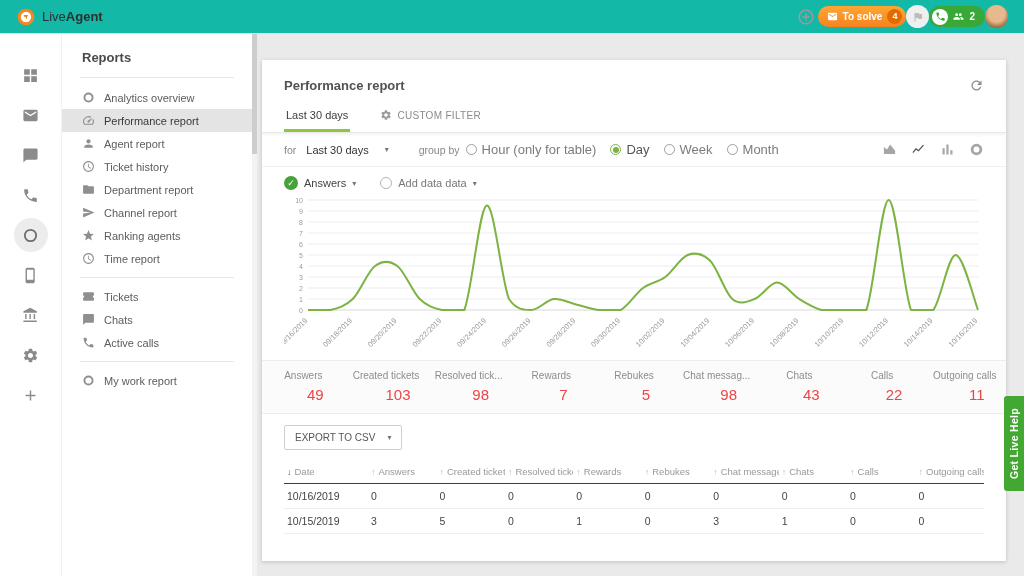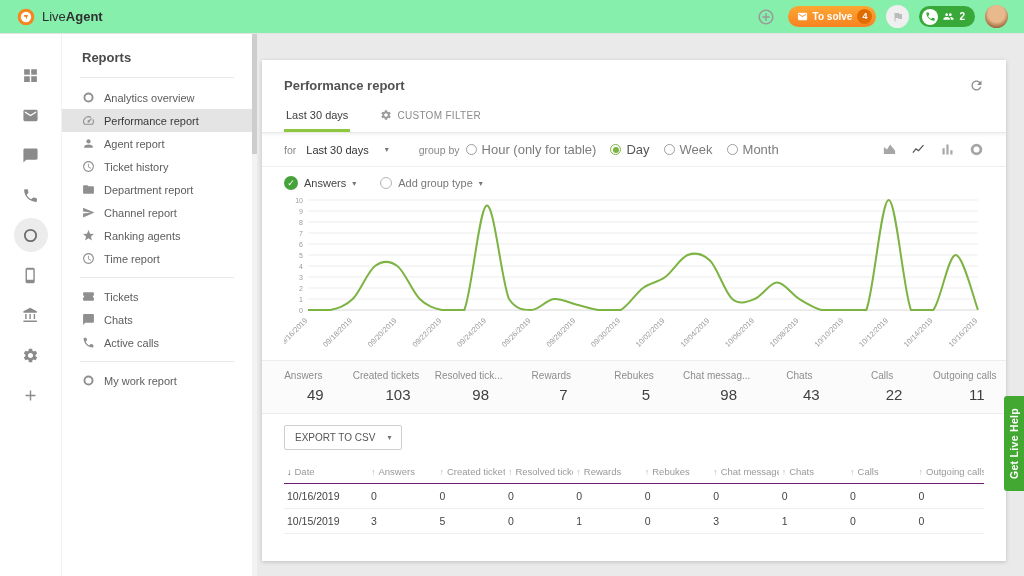--- a/index.html
+++ b/index.html
@@ -4,25 +4,25 @@
 <style>
 *{box-sizing:border-box;margin:0;padding:0;}
 html,body{width:1024px;height:576px;}
 body{font-family:"Liberation Sans","DejaVu Sans",sans-serif;background:#eaeaea;position:relative;overflow:hidden;color:#444;}
 button{font-family:inherit;border:none;background:none;cursor:pointer;color:inherit;}
 .ic{width:16px;height:16px;fill:currentColor;display:block;}
 .ic.xs{width:13px;height:13px;}
 .ic.sm{width:11px;height:11px;}
 
 
-.topbar{position:absolute;top:0;left:0;right:0;height:34px;background:#86efac;border-bottom:1px solid #e3e3e3;display:flex;align-items:center;padding:0 16px;z-index:5;}
+.topbar{position:absolute;top:0;left:0;right:0;height:34px;background:#14b8a6;border-bottom:1px solid #e3e3e3;display:flex;align-items:center;padding:0 16px;z-index:5;}
 .brand{display:flex;align-items:center;gap:6px;}
 .brand-mark svg{width:20px;height:20px;display:block;}
 .brand-text{font-size:13px;color:#2f2f2f;}
-.topbar-right{margin-left:auto;display:flex;align-items:center;gap:10px;}
+.topbar-right{margin-left:auto;display:flex;align-items:center;gap:0;}
 .tb-circle{width:23px;height:23px;border-radius:50%;color:#9a9a9a;display:flex;align-items:center;justify-content:center;}
 .tb-circle .ic{width:18px;height:18px;}
 .tb-circle.gray{background:#efefef;color:#bcbcbc;}
 .tb-circle.gray .ic{width:12px;height:12px;}
 .to-solve{display:flex;align-items:center;gap:5px;background:linear-gradient(#ffa733,#f58220);color:#fff;font-size:10px;font-weight:bold;padding:0 4px 0 9px;border-radius:11px;height:21px;}
 .ts-count{background:#e06c00;border-radius:50%;width:15px;height:15px;line-height:15px;text-align:center;font-size:9px;}
 .calls-pill{display:flex;align-items:center;gap:5px;background:#38a838;color:#fff;font-size:10px;font-weight:bold;border-radius:11px;height:21px;padding:0 10px 0 3px;}
 .pcircle{width:16px;height:16px;background:#fff;border-radius:50%;color:#38a838;display:flex;align-items:center;justify-content:center;flex:none;}
 .avatar{width:23px;height:23px;border-radius:50%;background:radial-gradient(circle at 50% 38%,#e8b98c 0 45%,#a97248 72%,#7d4e2c);}
 
@@ -76,21 +76,21 @@
 .chart-wrap{padding:2px 22px 0;}
 #perf-chart{display:block;width:100%;}
 .grid{stroke:#ededed;stroke-width:1;}
 .grid0{stroke:#d8d8d8;stroke-width:1;}
 .ylab{font-size:7px;fill:#9a9a9a;text-anchor:end;}
 .xlab{font-size:7.5px;fill:#9a9a9a;text-anchor:end;}
 .series-line{fill:none;stroke-width:2;}
 .stats{display:flex;background:#fbfbfb;border-top:1px solid #ededed;border-bottom:1px solid #ededed;padding:9px 0 10px;}
 .stat{flex:1;text-align:center;min-width:0;}
 .stat-label{font-size:10px;color:#8d8d8d;white-space:nowrap;overflow:hidden;}
-.stat-value{font-size:15px;color:#404040;margin-top:5px;margin-left:24px;}
+.stat-value{font-size:15px;color:#ef4444;margin-top:5px;margin-left:24px;}
 .export-row{padding:11px 22px 10px;}
 .export{display:flex;align-items:center;gap:12px;border:1px solid #cfcfcf;border-radius:2px;padding:6px 10px;font-size:10px;color:#555;background:#fff;}
 .tbl{width:700px;margin:0 22px;border-collapse:collapse;table-layout:fixed;}
 .tbl th{font-weight:normal;color:#999;text-align:left;padding:6px 3px;border-bottom:1px solid #701a75;white-space:nowrap;overflow:hidden;font-size:9.5px;}
 .tbl th:first-child{width:84px;}
 .sort{margin-right:3px;color:#bdbdbd;font-size:9px;}
 .sort.active{color:#555;}
 .tbl td{padding:6px 3px;border-bottom:1px solid #eee;color:#444;font-size:10.5px;}
 .live-help{position:absolute;right:0;top:396px;background:#43a832;color:#fff;font-size:10.5px;font-weight:bold;writing-mode:vertical-rl;transform:rotate(180deg);padding:12px 4px;border-radius:0 3px 3px 0;letter-spacing:.3px;z-index:6;}
 </style>
@@ -423,21 +423,21 @@
     </div>
   </div>
   <div class="series-row">
     <button class="chip">
       <span class="check">✓</span>
       <span>Answers</span>
       <span class="caret">▾</span>
     </button>
     <button class="chip ghost">
       <span class="empty-radio"></span>
-      <span>Add group type</span>
+      <span>Add data data</span>
       <span class="caret">▾</span>
     </button>
   </div>
   <div class="chart-wrap">
     <svg id="perf-chart" viewBox="0 0 700 168">
         <line x1="24" x2="694" y1="118" y2="118" class="grid0"></line>
         <text x="19" y="120.5" class="ylab">0</text>
         <line x1="24" x2="694" y1="107" y2="107" class="grid"></line>
         <text x="19" y="109.5" class="ylab">1</text>
         <line x1="24" x2="694" y1="96" y2="96" class="grid"></line>

